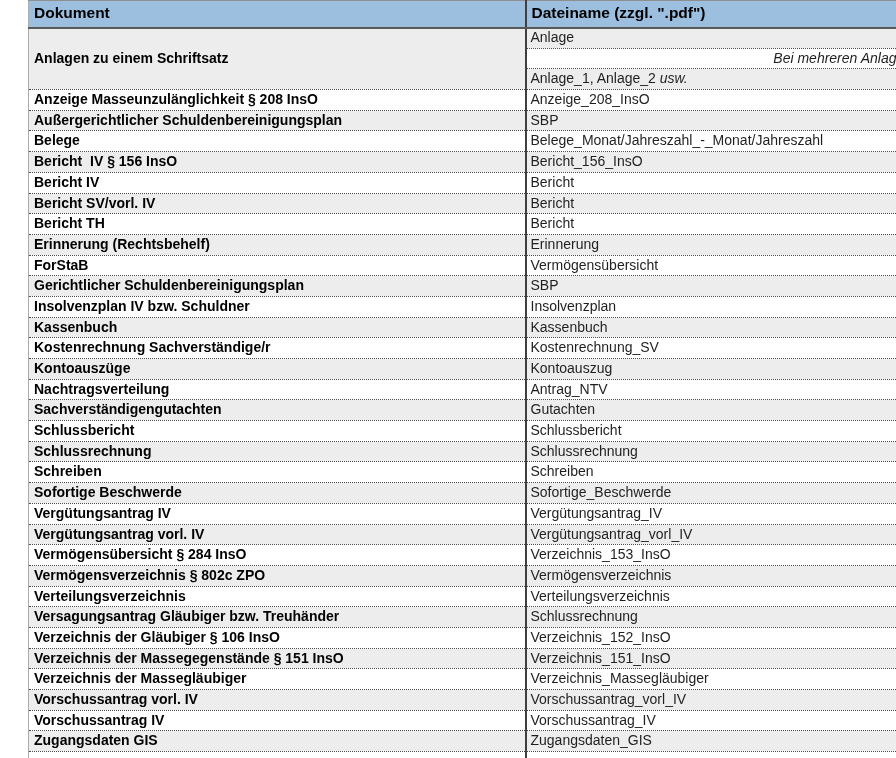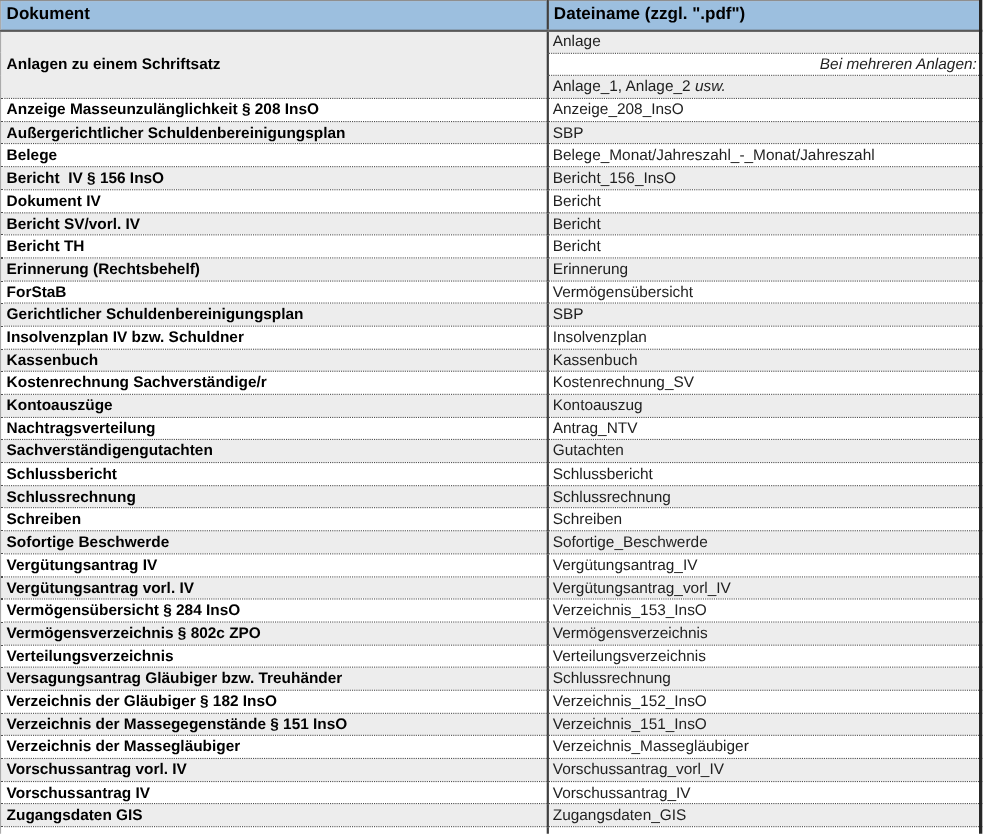--- a/index.html
+++ b/index.html
@@ -11,21 +11,21 @@
     --dotted: #4B4B4B;
     --text-main: #000000;
     --text-value: #1F1F1F;
   }
   * { margin: 0; padding: 0; box-sizing: border-box; }
   html, body { background: #FFFFFF; }
   body {
     width: 896px; height: 758px; overflow: hidden;
     font-family: "Liberation Sans", "DejaVu Sans", sans-serif;
   }
-  .sheet { width: 896px; height: 758px; background: #fff; }
+  .sheet { width: 896px; height: 758px; background: #fff; padding-left: 28px; }
   table {
     border-collapse: collapse;
     table-layout: fixed;
     width: 891px;
     border-left: 1px solid #ABABAB;
     border-top: 1px solid #8F8F8F;
     border-right: 3px solid #262626;
   }
   col.c1 { width: 497px; }
   col.c2 { width: 394px; }
@@ -105,21 +105,21 @@
   </tr>
         <tr class="r">
     <td class="doc shade-white">Belege</td>
     <td class="file shade-white">Belege_Monat/Jahreszahl_-_Monat/Jahreszahl</td>
   </tr>
         <tr class="r">
     <td class="doc shade-gray">Bericht  IV § 156 InsO</td>
     <td class="file shade-gray">Bericht_156_InsO</td>
   </tr>
         <tr class="r">
-    <td class="doc shade-white">Dokument IV</td>
+    <td class="doc shade-white">Bericht IV</td>
     <td class="file shade-white">Bericht</td>
   </tr>
         <tr class="r">
     <td class="doc shade-gray">Bericht SV/vorl. IV</td>
     <td class="file shade-gray">Bericht</td>
   </tr>
         <tr class="r">
     <td class="doc shade-white">Bericht TH</td>
     <td class="file shade-white">Bericht</td>
   </tr>
@@ -193,21 +193,21 @@
   </tr>
         <tr class="r">
     <td class="doc shade-white">Verteilungsverzeichnis</td>
     <td class="file shade-white">Verteilungsverzeichnis</td>
   </tr>
         <tr class="r">
     <td class="doc shade-gray">Versagungsantrag Gläubiger bzw. Treuhänder</td>
     <td class="file shade-gray">Schlussrechnung</td>
   </tr>
         <tr class="r">
-    <td class="doc shade-white">Verzeichnis der Gläubiger § 182 InsO</td>
+    <td class="doc shade-white">Verzeichnis der Gläubiger § 106 InsO</td>
     <td class="file shade-white">Verzeichnis_152_InsO</td>
   </tr>
         <tr class="r">
     <td class="doc shade-gray">Verzeichnis der Massegegenstände § 151 InsO</td>
     <td class="file shade-gray">Verzeichnis_151_InsO</td>
   </tr>
         <tr class="r">
     <td class="doc shade-white">Verzeichnis der Massegläubiger</td>
     <td class="file shade-white">Verzeichnis_Massegläubiger</td>
   </tr>

